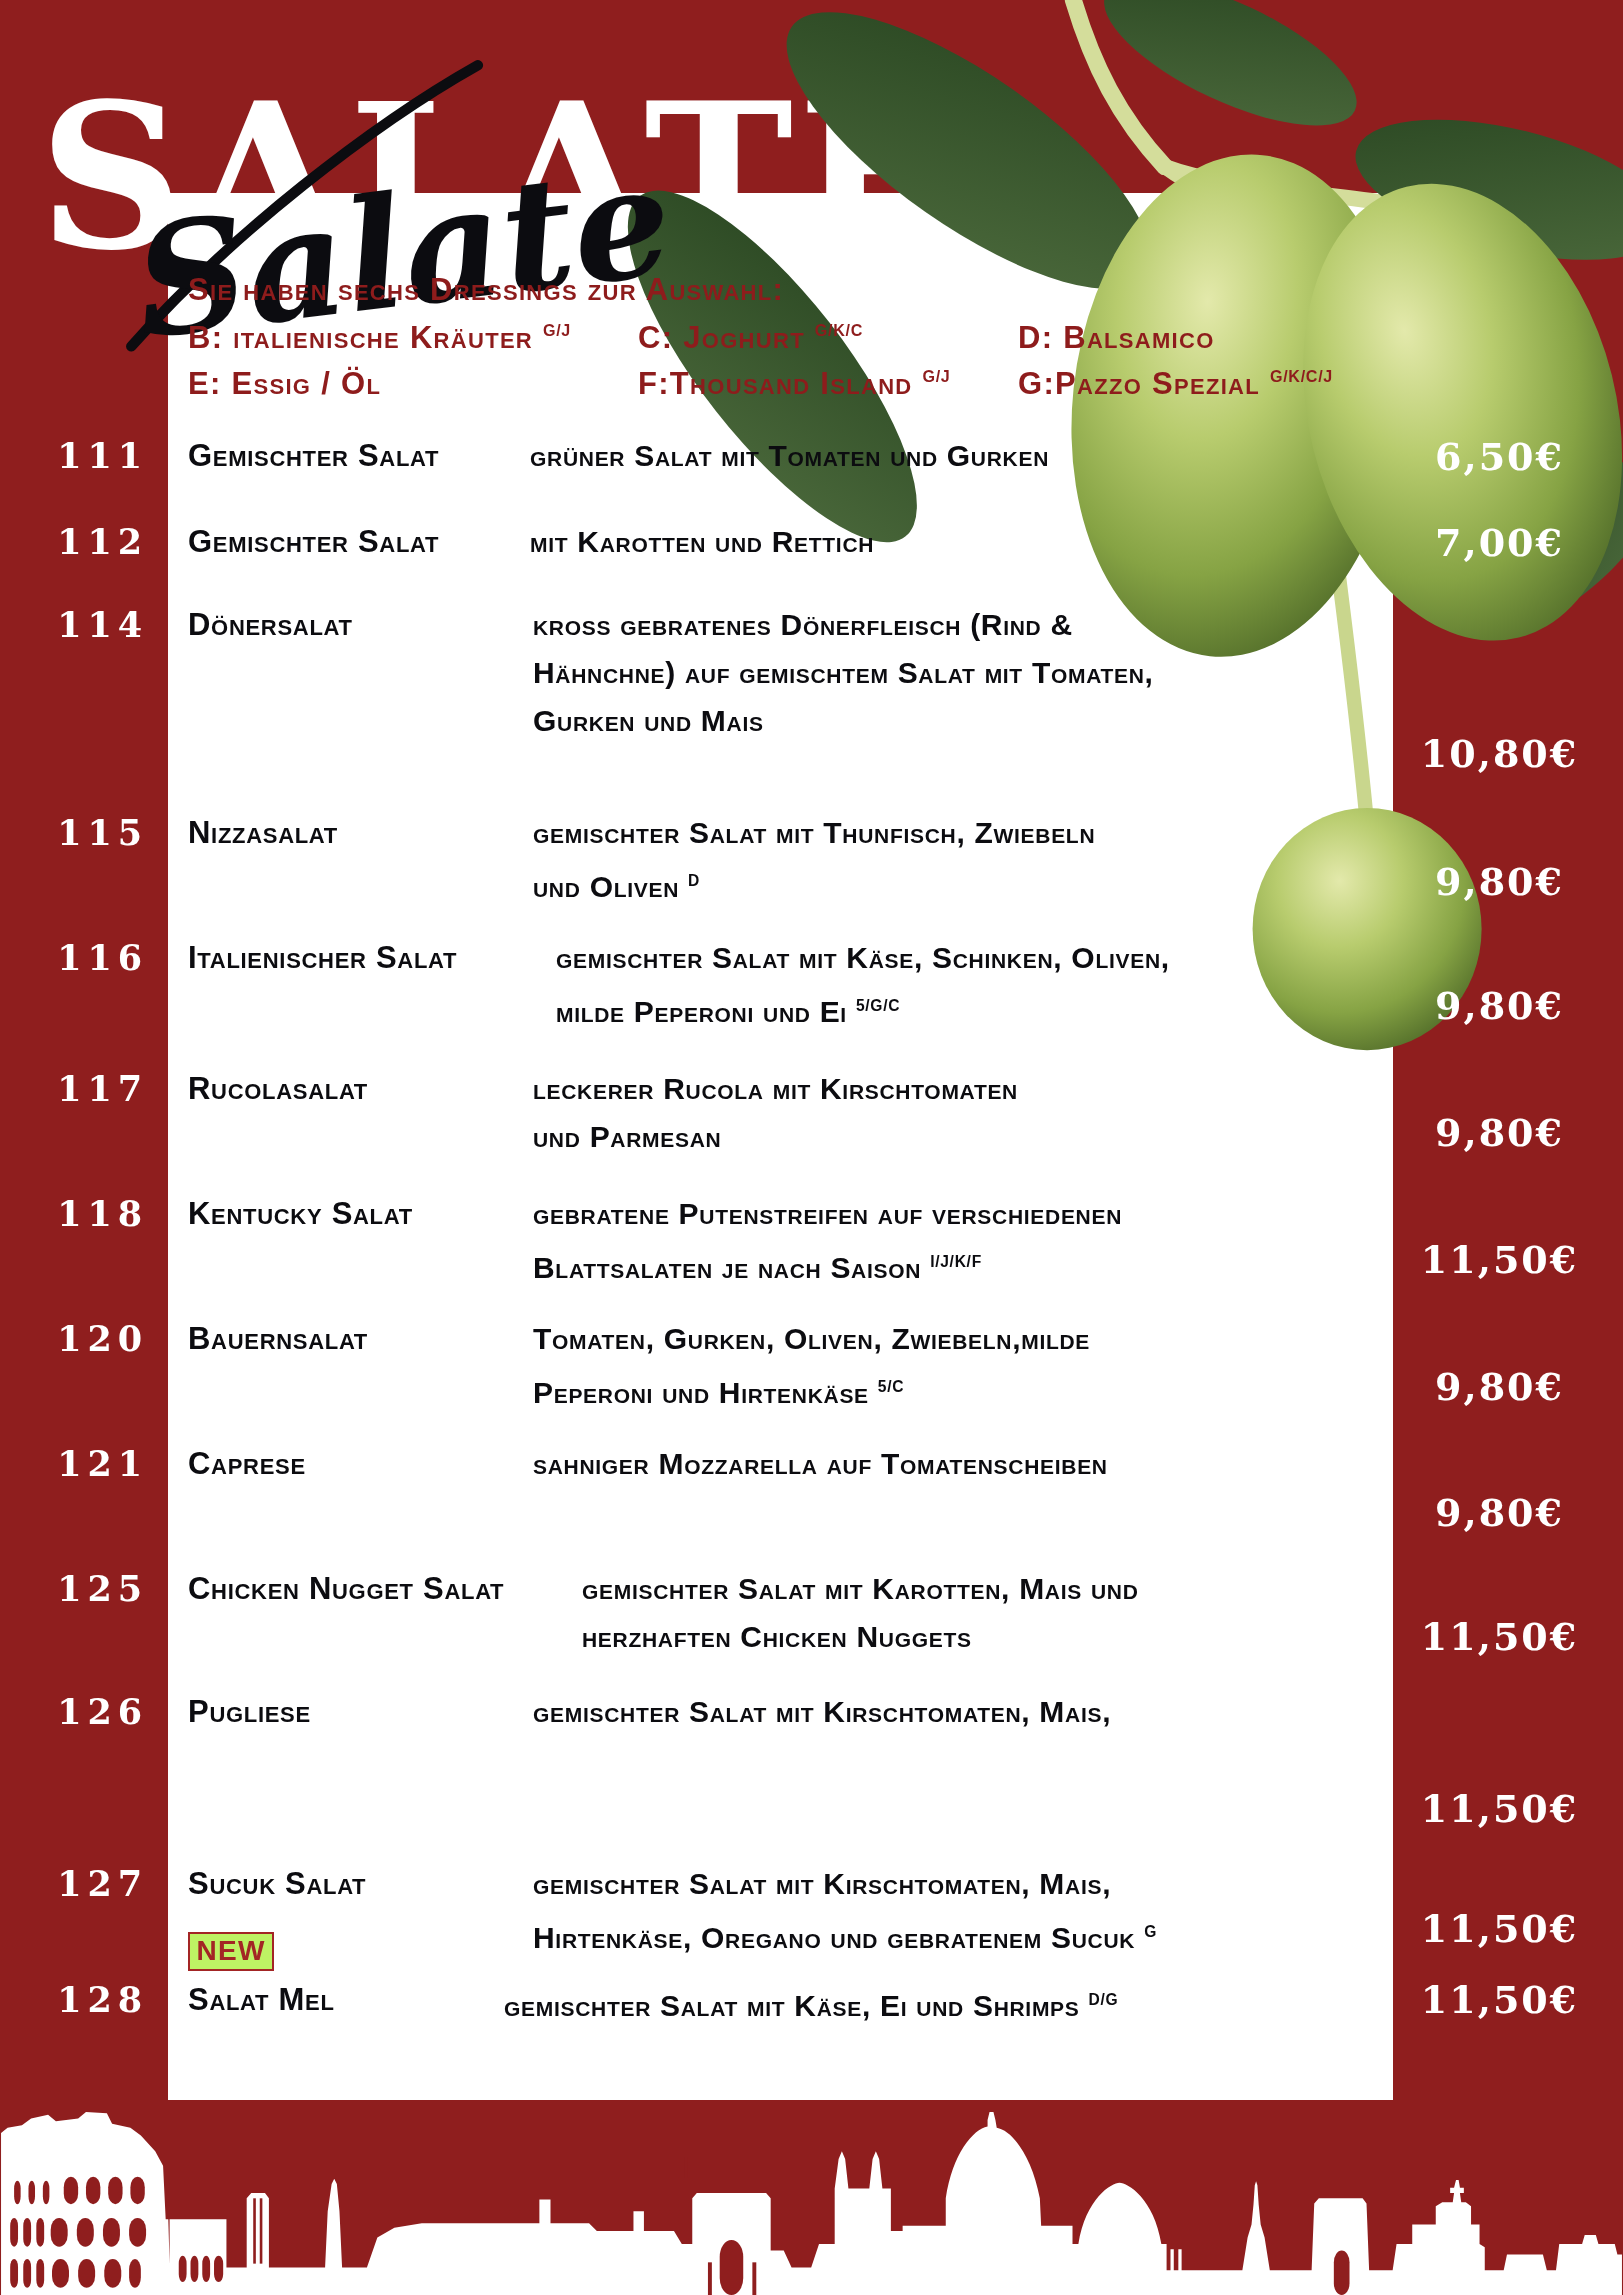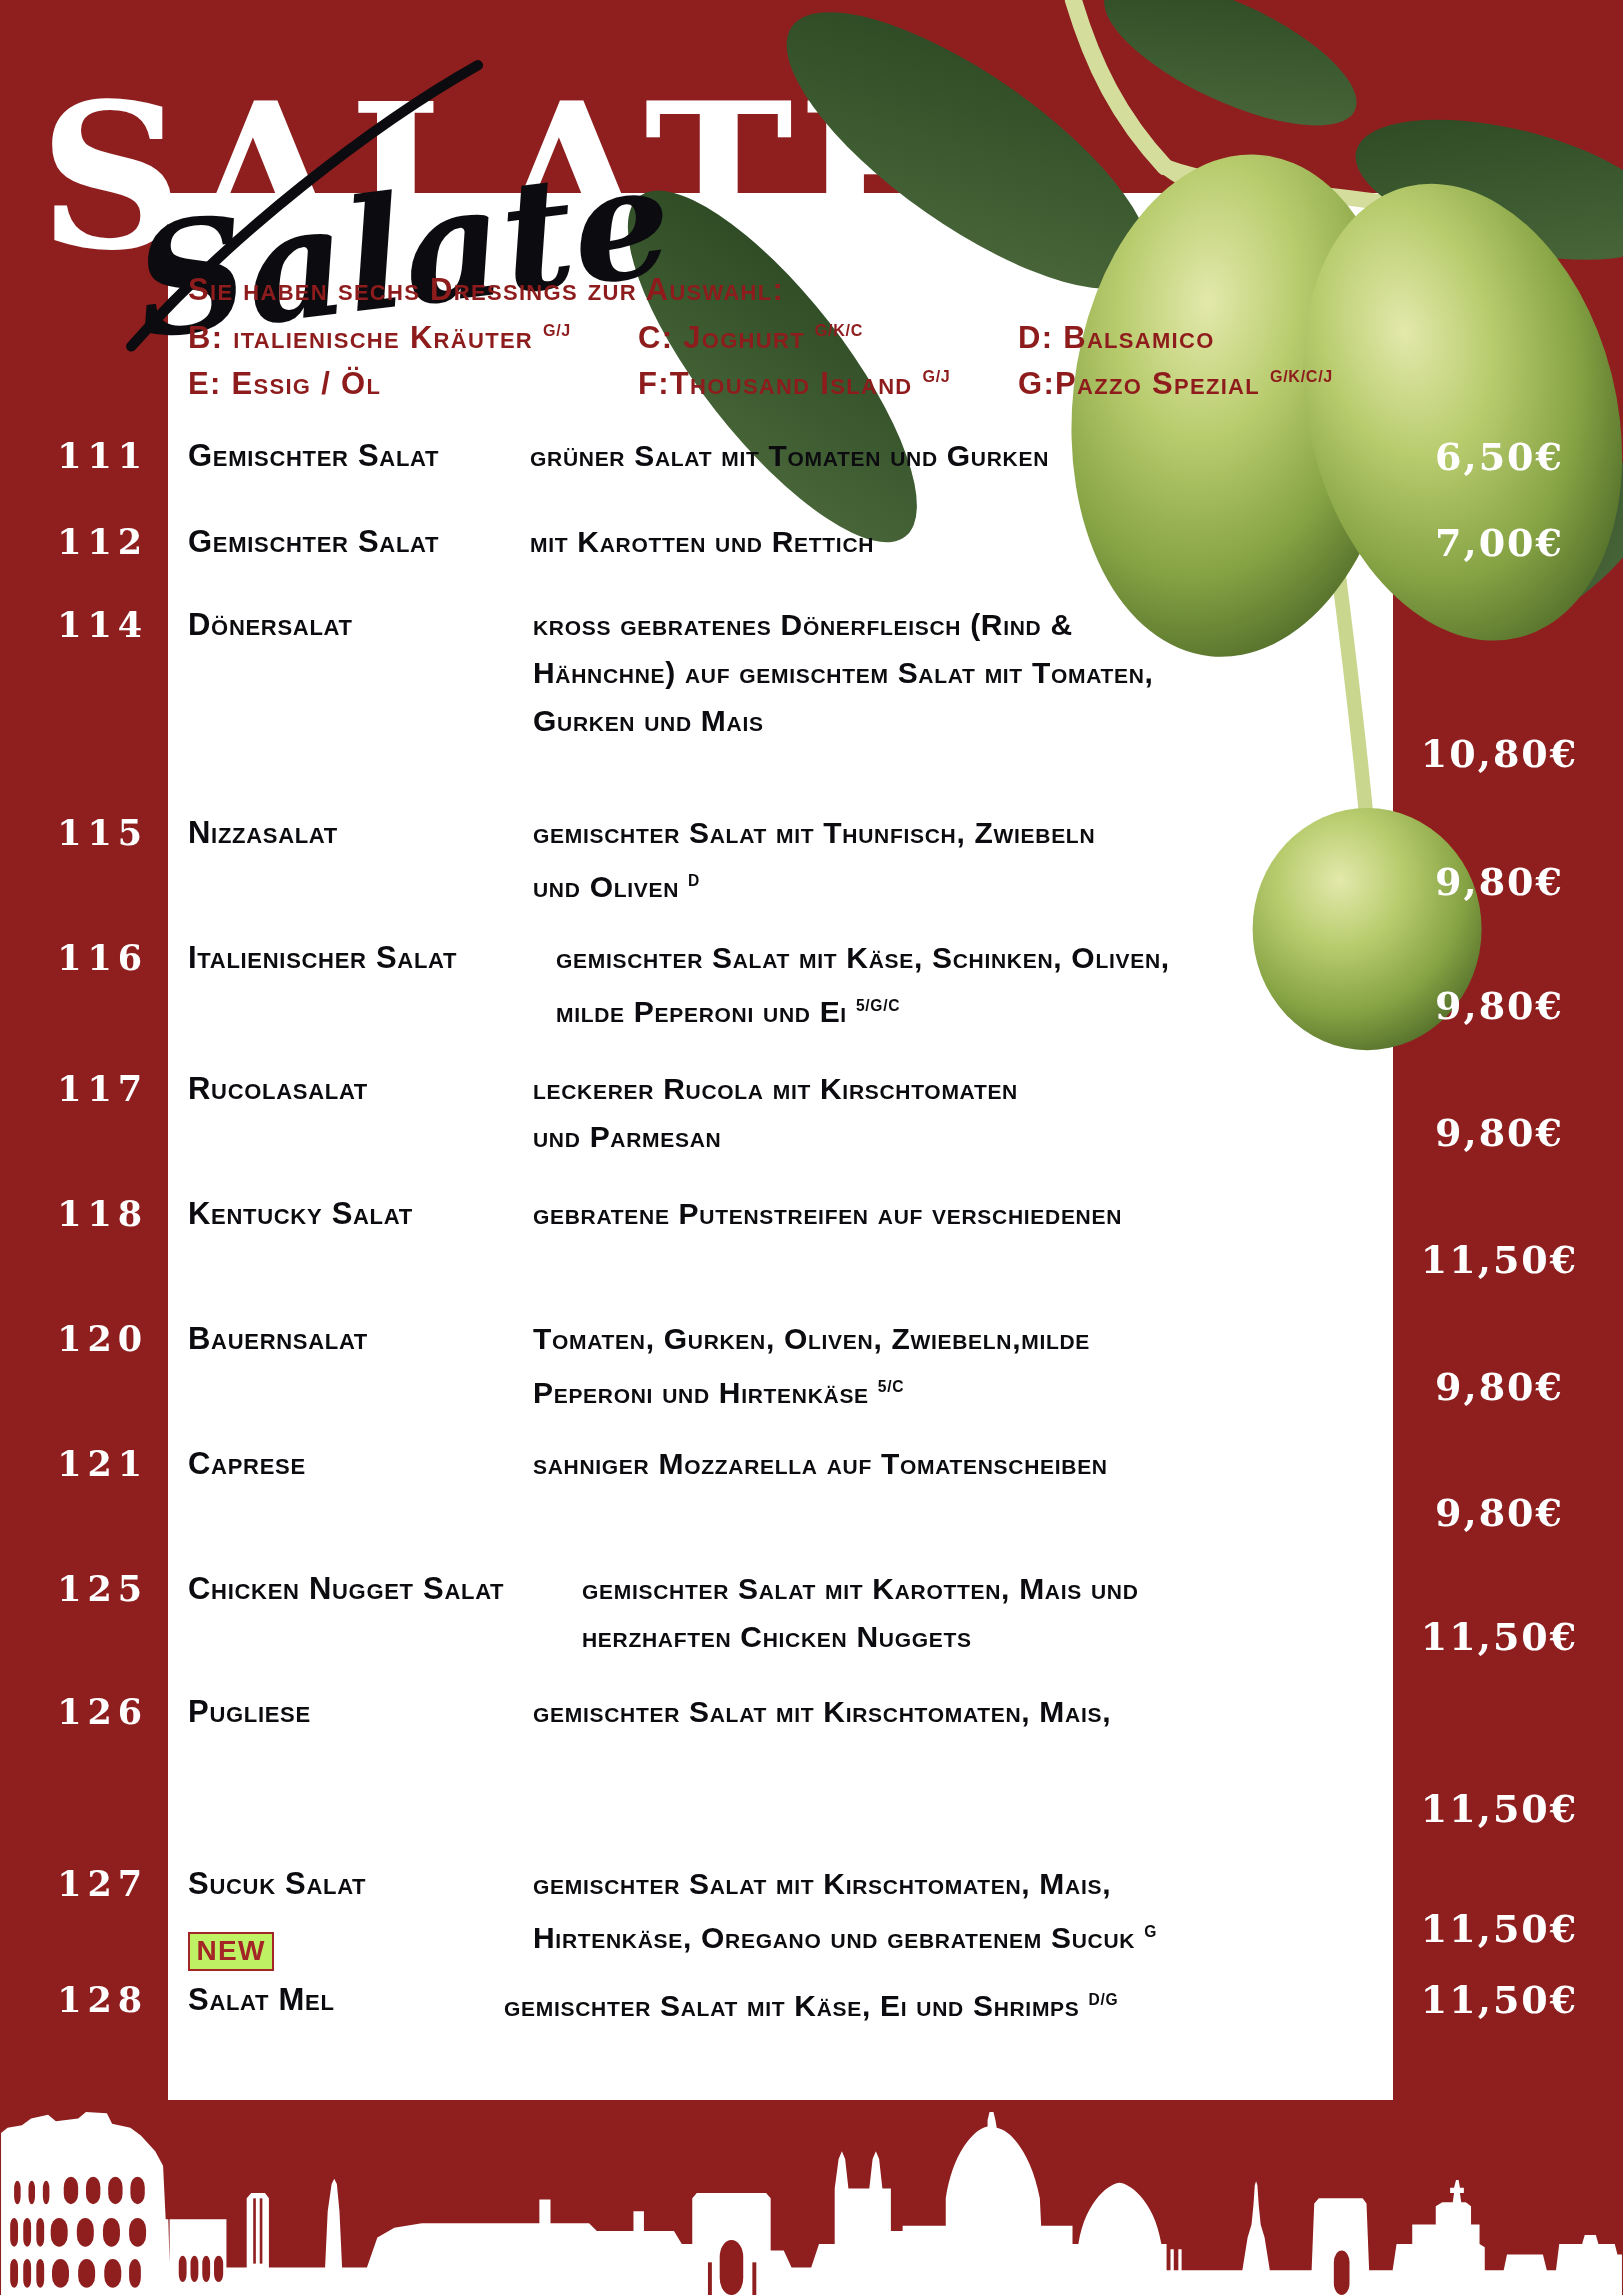--- a/index.html
+++ b/index.html
@@ -179,20 +179,21 @@
           <div class="dline">leckerer Rucola mit Kirschtomaten</div>
           <div class="dline">und Parmesan</div>
         </div>
       </div>
       <div class="price" style="top: 1112px;">9,80€</div>
       <div class="menu-row" style="top: 1190px;">
         <div class="num">118</div>
         <div class="iname">Kentucky Salat</div>
         <div class="desc" style="left: 533px;">
           <div class="dline">gebratene Putenstreifen auf verschiedenen</div>
+          <div class="dline">Blattsalaten je nach Saison <sup>I/J/K/F</sup></div>
         </div>
       </div>
       <div class="price" style="top: 1239px;">11,50€</div>
       <div class="menu-row" style="top: 1315px;">
         <div class="num">120</div>
         <div class="iname">Bauernsalat</div>
         <div class="desc" style="left: 533px;">
           <div class="dline">Tomaten, Gurken, Oliven, Zwiebeln,milde</div>
           <div class="dline">Peperoni und Hirtenkäse <sup>5/C</sup></div>
         </div>

